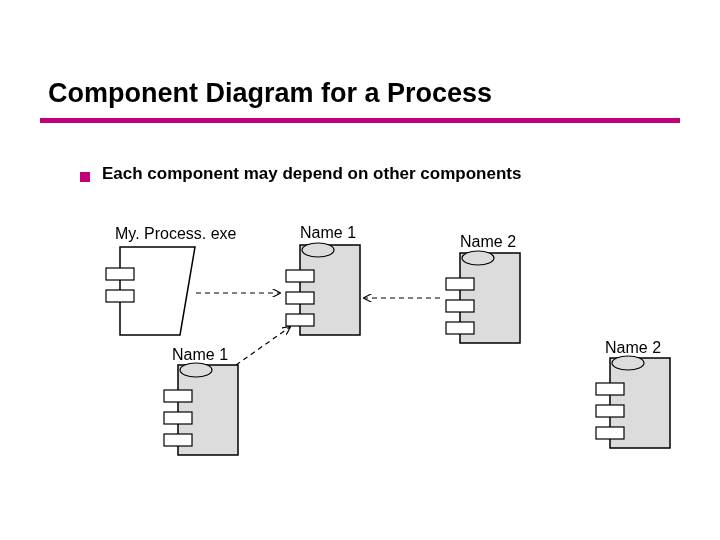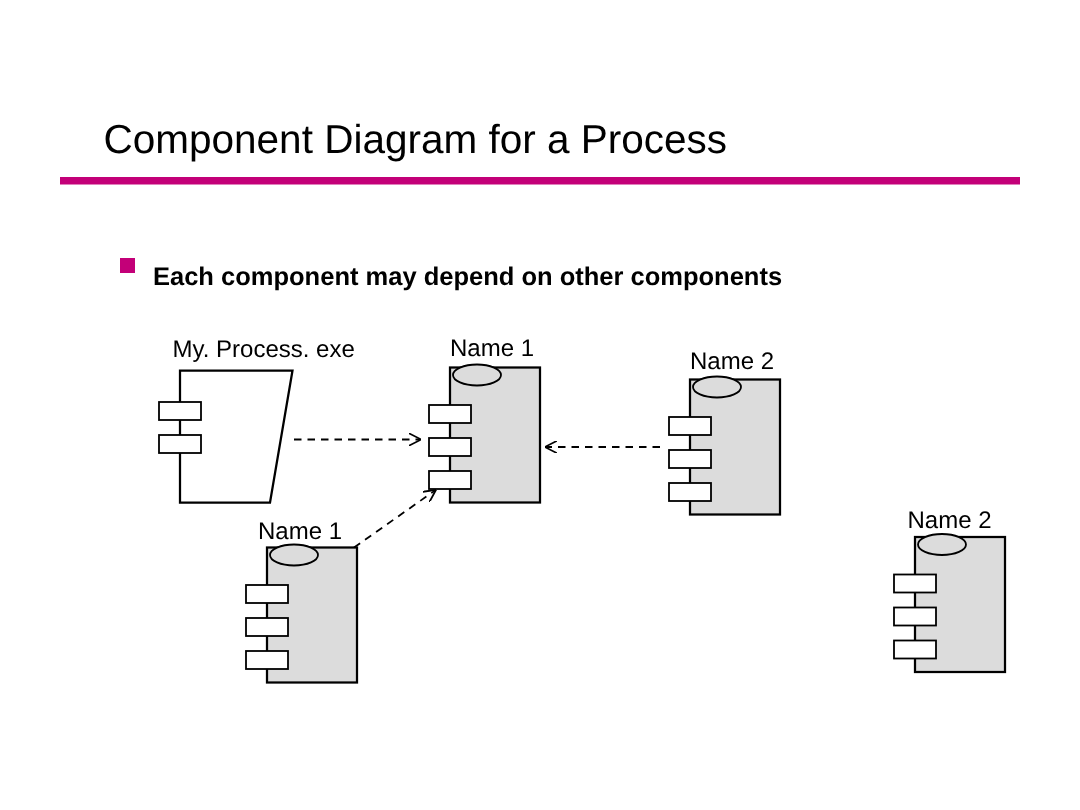--- a/index.html
+++ b/index.html
@@ -10,23 +10,22 @@
     background: #fff;
     font-family: Arial, Helvetica, sans-serif;
     position: relative;
     overflow: hidden;
   }
   .title {
     position: absolute;
     left: 48px;
     top: 78px;
     font-size: 27px;
-    font-weight: normal;
+    font-weight: bold;
     color: #000;
-    margin-left: 21px;
   }
   .underline {
     position: absolute;
     left: 40px;
     top: 118px;
     width: 640px;
     height: 0;
     border-top: 5px solid #c30078;
   }
   .bullet-sq {
@@ -55,21 +54,21 @@
     pointer-events: none;
   }
 </style>
 </head>
 <body>
 
 <div class="title">Component Diagram for a Process</div>
 <div class="underline"></div>
 
 <div class="bullet-sq" style="left:80px; top:172px;"></div>
-<div class="bullet-text" style="left:102px; top:164px;margin-top:11px;">Each component may depend on other components</div>
+<div class="bullet-text" style="left:102px; top:164px;">Each component may depend on other components</div>
 
 <div class="comp-label" style="left:115px; top:225px;">My. Process. exe</div>
 <div class="comp-label" style="left:300px; top:224px;">Name 1</div>
 <div class="comp-label" style="left:460px; top:233px;">Name 2</div>
 <div class="comp-label" style="left:172px; top:346px;">Name 1</div>
 <div class="comp-label" style="left:605px; top:339px;">Name 2</div>
 
 <svg class="canvas" viewBox="0 0 720 540">
   <defs>
     <marker id="arrow" viewBox="0 0 10 10" refX="9" refY="5" markerWidth="7" markerHeight="7" orient="auto-start-reverse">

